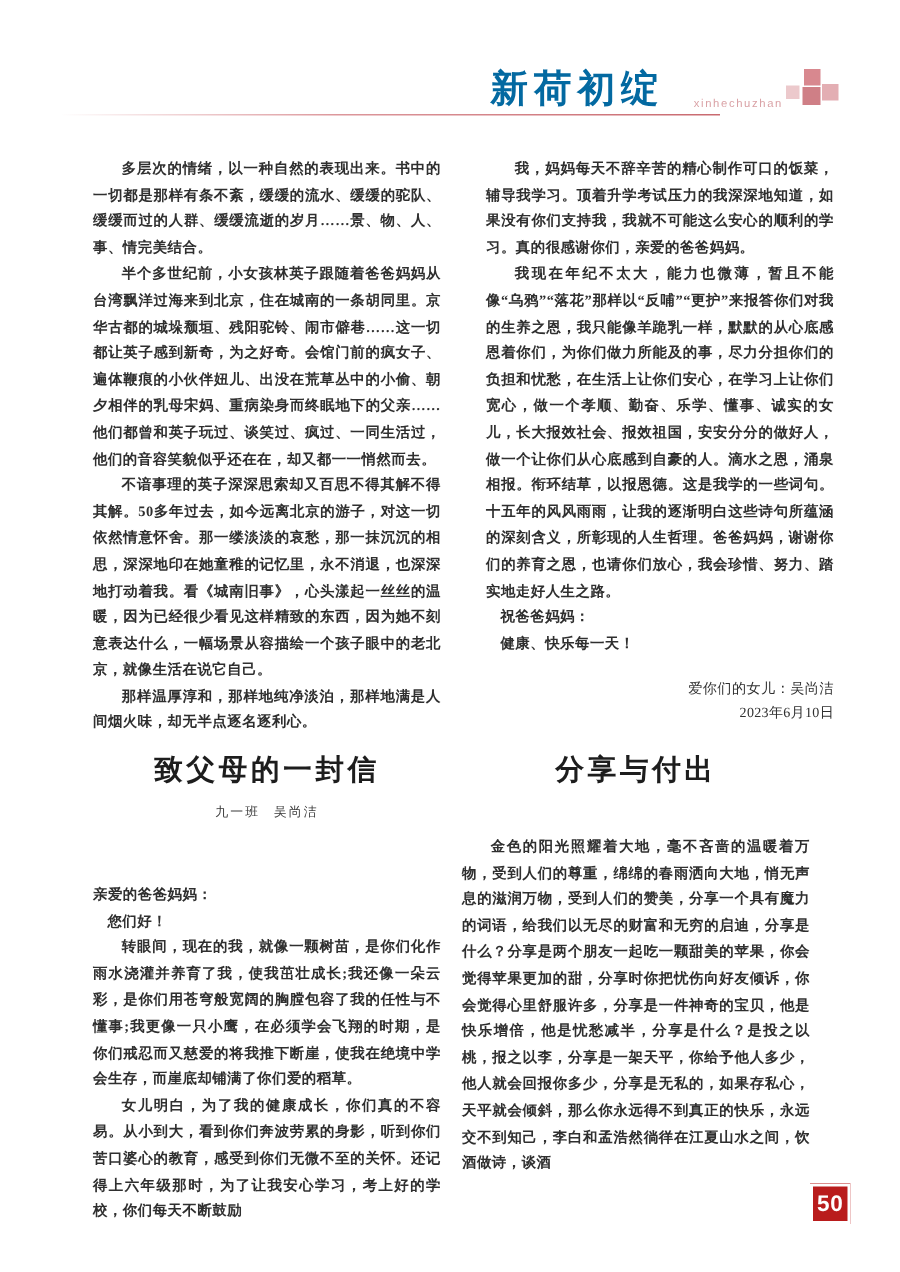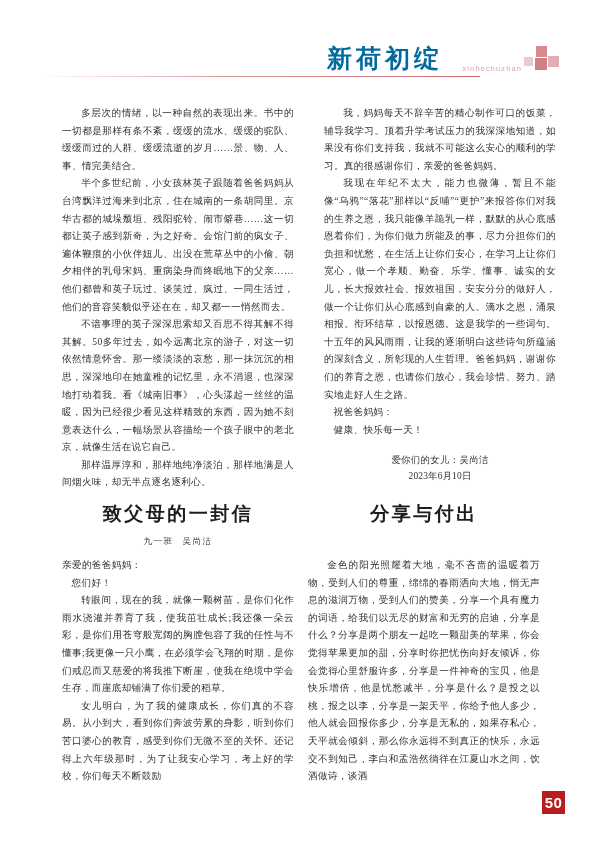--- a/index.html
+++ b/index.html
@@ -82,31 +82,32 @@
     font-size: 9.6px;
     line-height: 17.6px;
     color: #2f2f2f;
     text-align: justify;
     text-justify: inter-ideograph;
     letter-spacing: 0.35px;
   }
   .col p {
     margin: 0;
     text-indent: 2em;
-  }
-  .col p.noindent { text-indent: 0; }
+    font-weight: bold;
+  }
+  .col p.noindent { text-indent: 0; margin-top: 32px; }
   .col p.indent1 { text-indent: 1em; }
 
   
   .top-left  { left: 62px;  top: 104px; width: 232px; }
   .top-right { left: 324px; top: 104px; width: 232px; }
 
   .signoff {
     margin-top: 14px;
-    text-align: center;
+    text-align: right;
     text-indent: 0;
     font-size: 9.4px;
     line-height: 16px;
   }
   .signoff .line { display: block; }
   .signoff .date {
     font-family: "Liberation Serif", serif;
     letter-spacing: 0.2px;
   }
 

